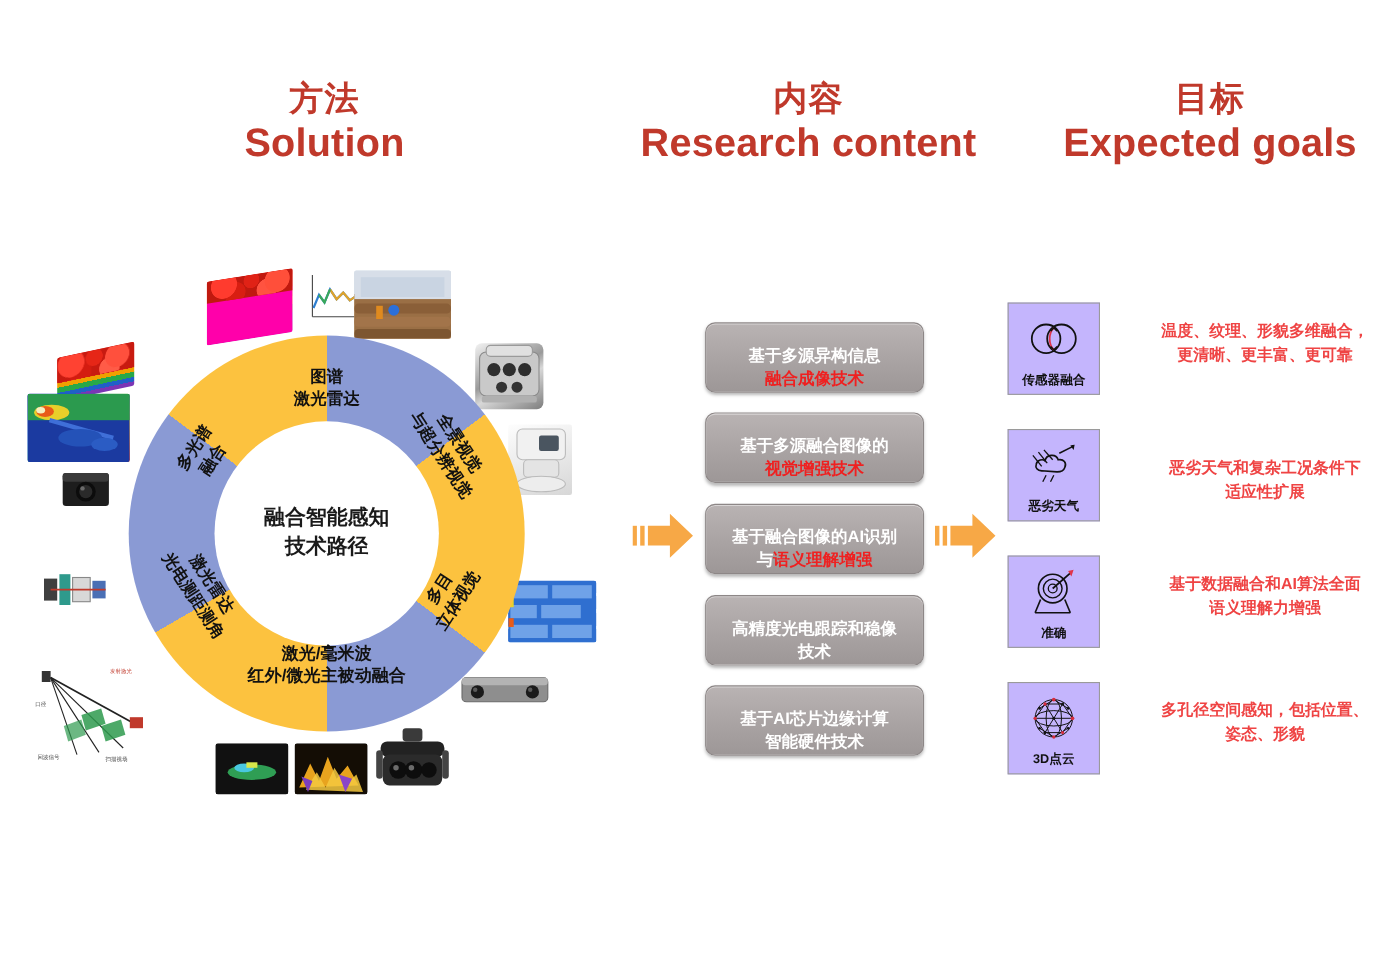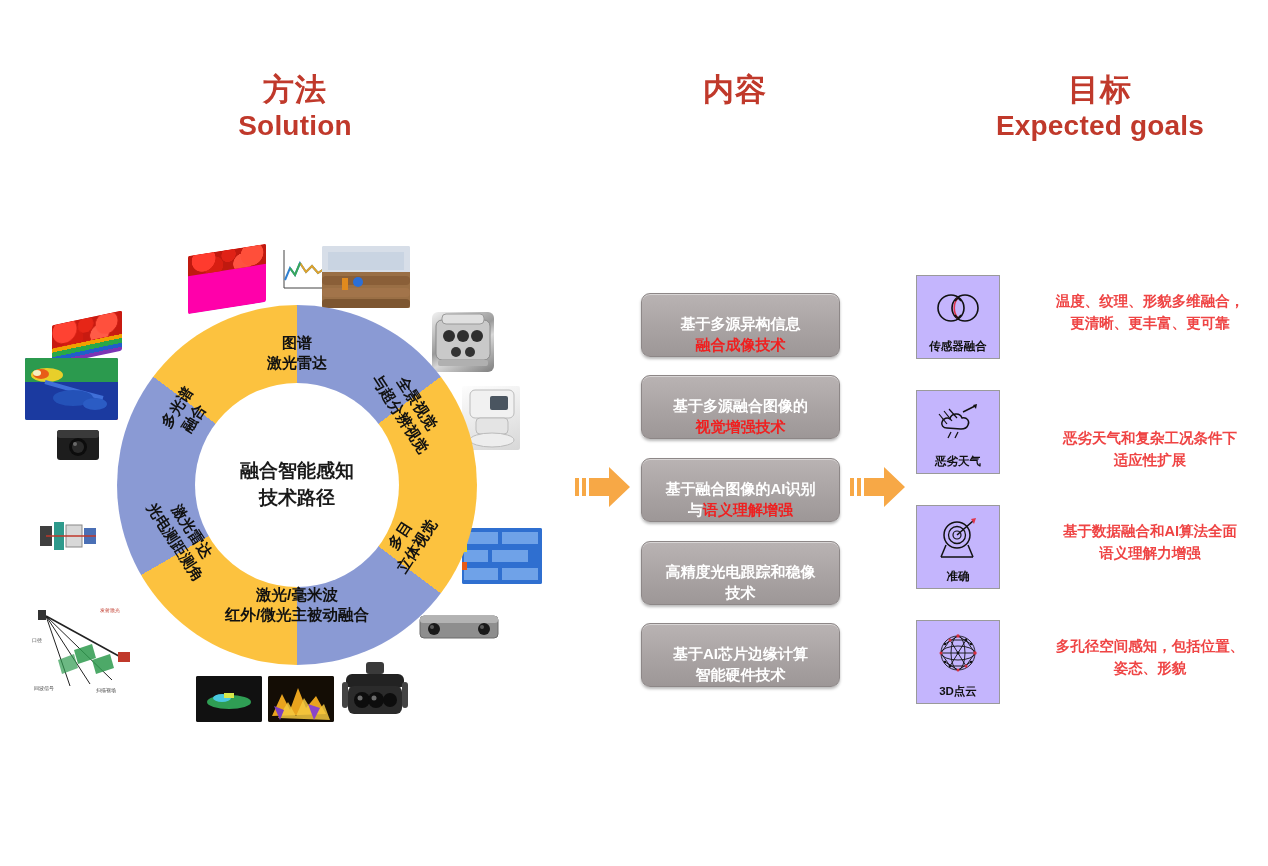--- a/index.html
+++ b/index.html
@@ -6,21 +6,21 @@
   body{
     width:1268px;height:866px;background:#ffffff;
     font-family:"Liberation Sans","DejaVu Sans",sans-serif;
     overflow:hidden;position:relative;
   }
   .stage{position:absolute;left:0;top:0;width:1016px;height:866px;}
 
   
   .col-head{position:absolute;text-align:center;color:#c0392b;line-height:1.18;}
   .col-head .cn{font-size:31px;font-weight:bold;letter-spacing:1px;}
-  .col-head .en{font-size:28px;font-weight:bold;letter-spacing:.2px;}
+  .col-head .en{font-size:36px;font-weight:bold;letter-spacing:.2px;}
   #head-solution{left:160px;top:72px;width:270px;}
   #head-content{left:560px;top:72px;width:350px;}
   #head-goals{left:940px;top:72px;width:320px;}
 
   
   .donut-wrap{position:absolute;left:117px;top:305px;width:360px;height:360px;}
   .donut{position:absolute;inset:0;border-radius:50%;
     background:
       conic-gradient(
         #8a9ad4 0deg 53deg,
@@ -96,20 +96,21 @@
 <body>
 
 <div class="stage">
 
   <div class="col-head" id="head-solution">
     <div class="cn">方法</div>
     <div class="en">Solution</div>
   </div>
   <div class="col-head" id="head-content">
     <div class="cn">内容</div>
+    <div class="en">Research content</div>
   </div>
   <div class="col-head" id="head-goals">
     <div class="cn">目标</div>
     <div class="en">Expected goals</div>
   </div>
 
   <div class="thumb th-cube" style="left:188px;top:250px;width:78px;height:58px;transform:skewY(-9deg);">
     <div class="cube-top"></div>
   </div>
 
@@ -397,21 +398,21 @@
         <line x1="11" y1="7" x2="19" y2="17" stroke="#111" stroke-width="1.2"></line>
         <line x1="16" y1="5" x2="24" y2="14" stroke="#111" stroke-width="1.2"></line>
         <line x1="30" y1="8" x2="42" y2="2" stroke="#111" stroke-width="1.4"></line>
         <path d="M40 1 L44 0 L43 5 Z" fill="#111"></path>
         <line x1="18" y1="28" x2="15" y2="34" stroke="#111" stroke-width="1.2"></line>
         <line x1="25" y1="28" x2="22" y2="34" stroke="#111" stroke-width="1.2"></line>
       </svg>
     </div>
     <div class="glabel">恶劣天气</div>
   </div>
-  <div class="gtext" style="top:428px;">
+  <div class="gtext" style="top:416px;">
     <div>恶劣天气和复杂工况条件下</div>
     <div>适应性扩展</div>
   </div>
 
   <div class="gcard" style="left:916px;top:505px;">
     <div class="gicon">
       <svg width="50" height="42" viewBox="0 0 50 42">
         <circle cx="24" cy="18" r="13" fill="none" stroke="#111" stroke-width="1.5"></circle>
         <circle cx="24" cy="18" r="8.5" fill="none" stroke="#111" stroke-width="1.3"></circle>
         <circle cx="24" cy="18" r="4" fill="none" stroke="#111" stroke-width="1.2"></circle>

